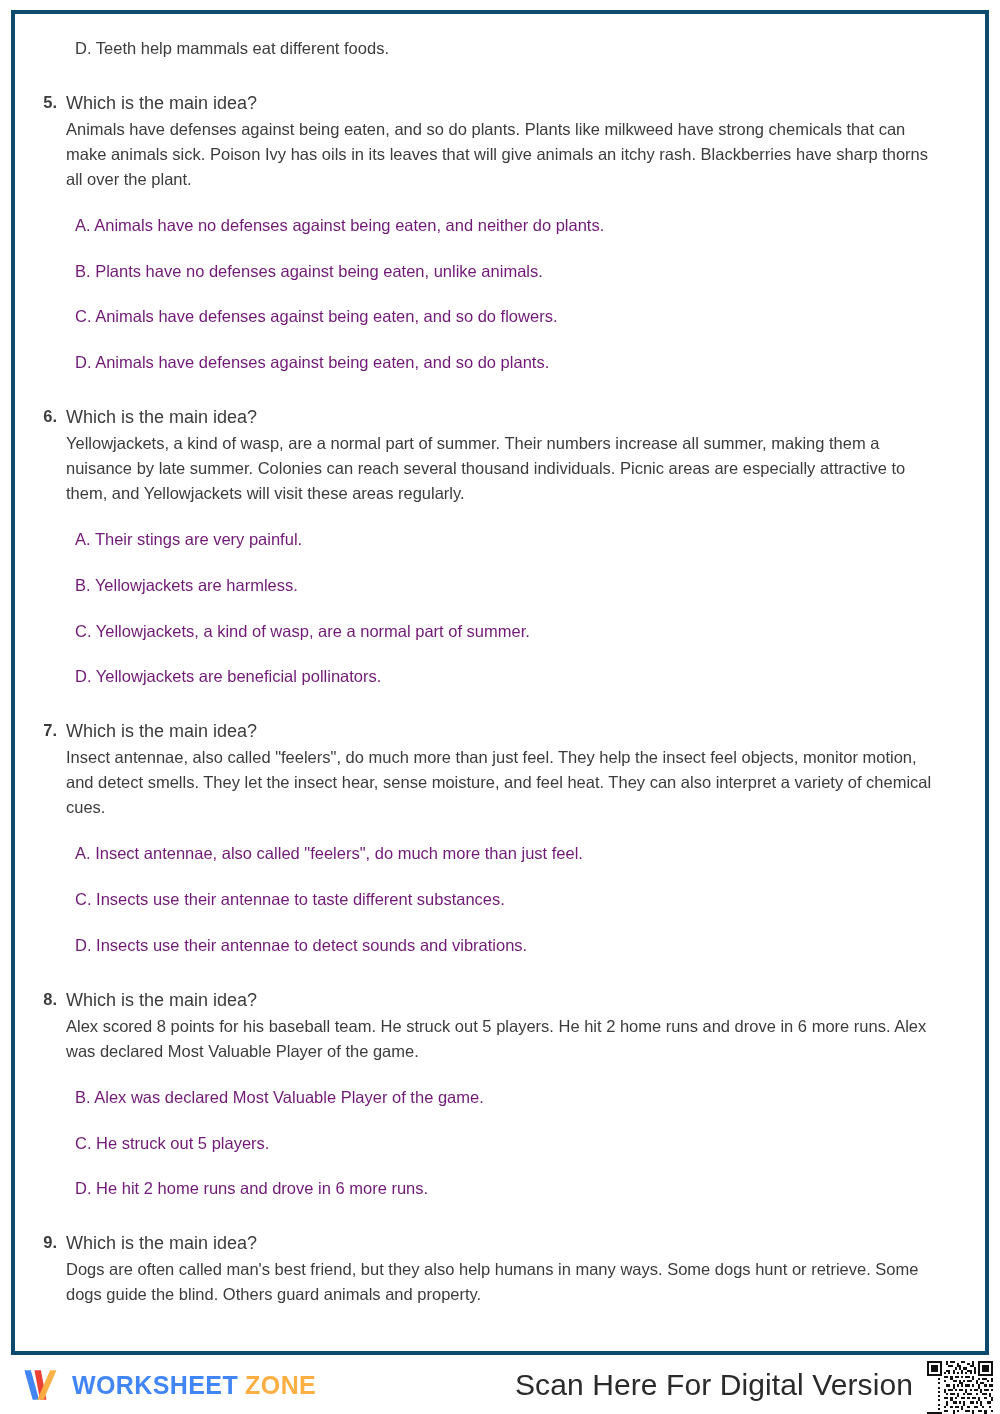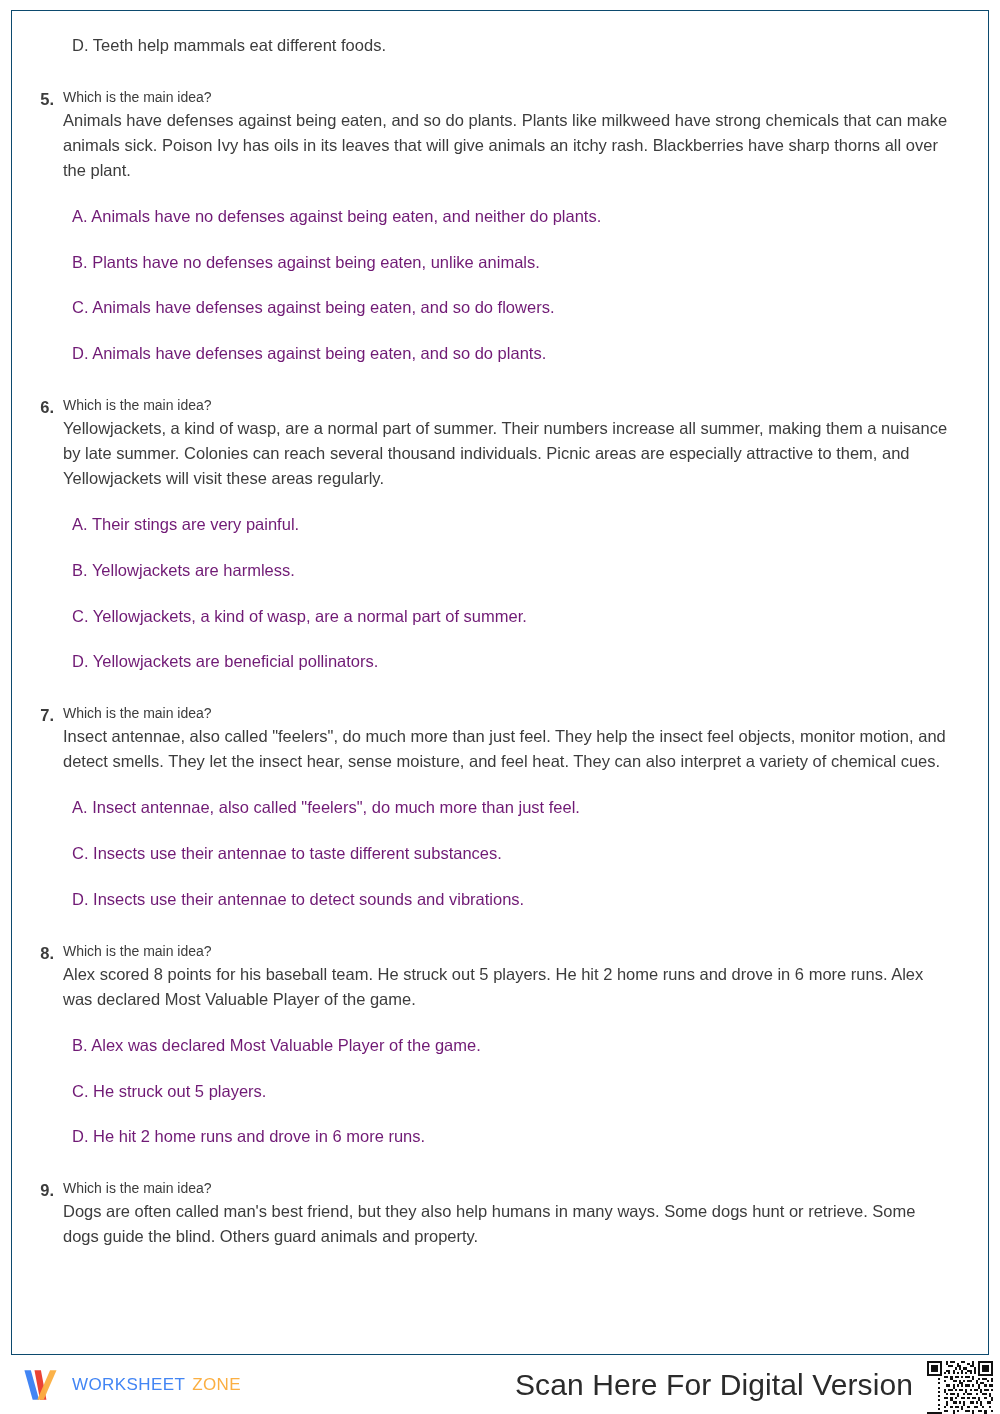--- a/index.html
+++ b/index.html
@@ -23,21 +23,21 @@
     box-sizing: border-box;
   }
 
   .content-box {
     position: absolute;
     left: 11px;
     top: 10px;
     width: 978px;
     height: 1345px;
     box-sizing: border-box;
-    border: 1px solid #0c4a6e;
+    border: 4px solid #0c4a6e;
     background: #ffffff;
     overflow: hidden;
   }
 
   .inner {
     padding: 22px 40px 10px 25px;
     box-sizing: border-box;
   }
 
   
@@ -67,21 +67,21 @@
     flex: 0 0 26px;
     text-align: right;
     padding-right: 9px;
     box-sizing: border-box;
   }
   .q-body {
     flex: 1 1 auto;
     min-width: 0;
   }
   .q-prompt {
-    font-size: 14px;
+    font-size: 18px;
     line-height: 1.5;
     color: #3c3c3c;
     margin: 0;
   }
   .q-passage {
     font-size: 16.5px;
     line-height: 1.52;
     color: #3c3c3c;
     margin: 0;
     max-width: 890px;
@@ -116,22 +116,22 @@
     height: 56px;
   }
   .brand-mark {
     width: 44px;
     height: 44px;
     flex: 0 0 44px;
     display: block;
   }
   .brand-text {
     margin-left: 10px;
-    font-size: 17px;
-    font-weight: normal;
+    font-size: 25px;
+    font-weight: bold;
     letter-spacing: 0.4px;
     white-space: nowrap;
   }
   .brand-text .w1 { color: #4285f4; }
   .brand-text .w2 { color: #fbaf42; margin-left: 7px; }
 
   .scan-wrap {
     position: absolute;
     right: 5px;
     top: 0;

